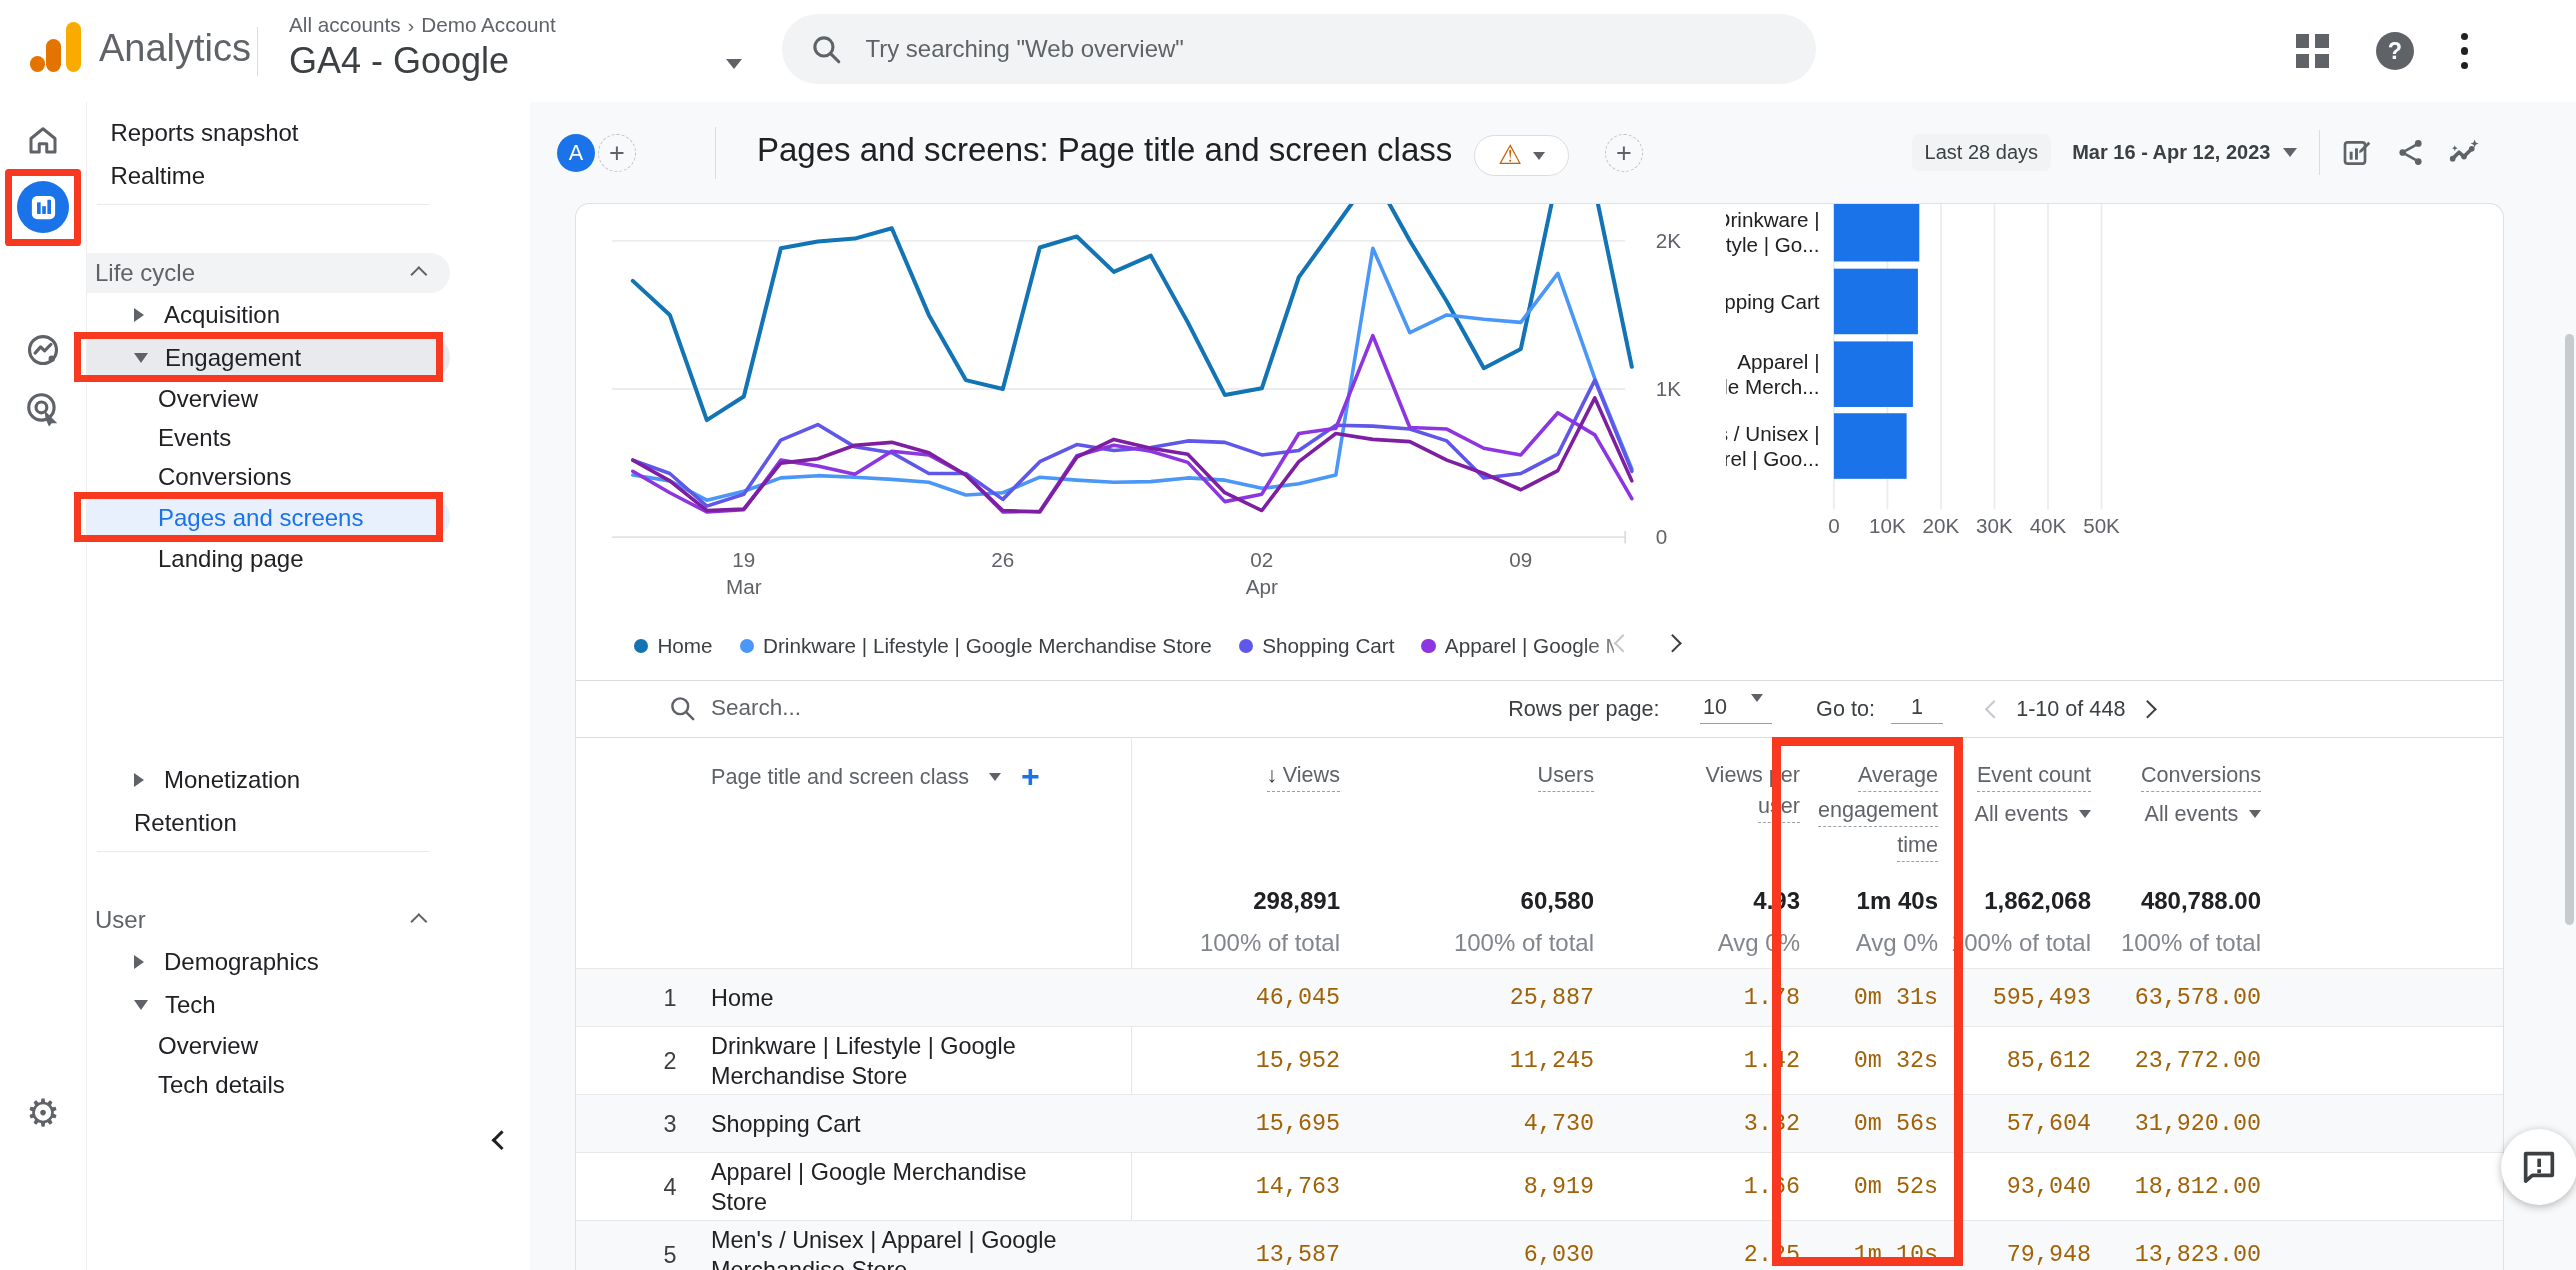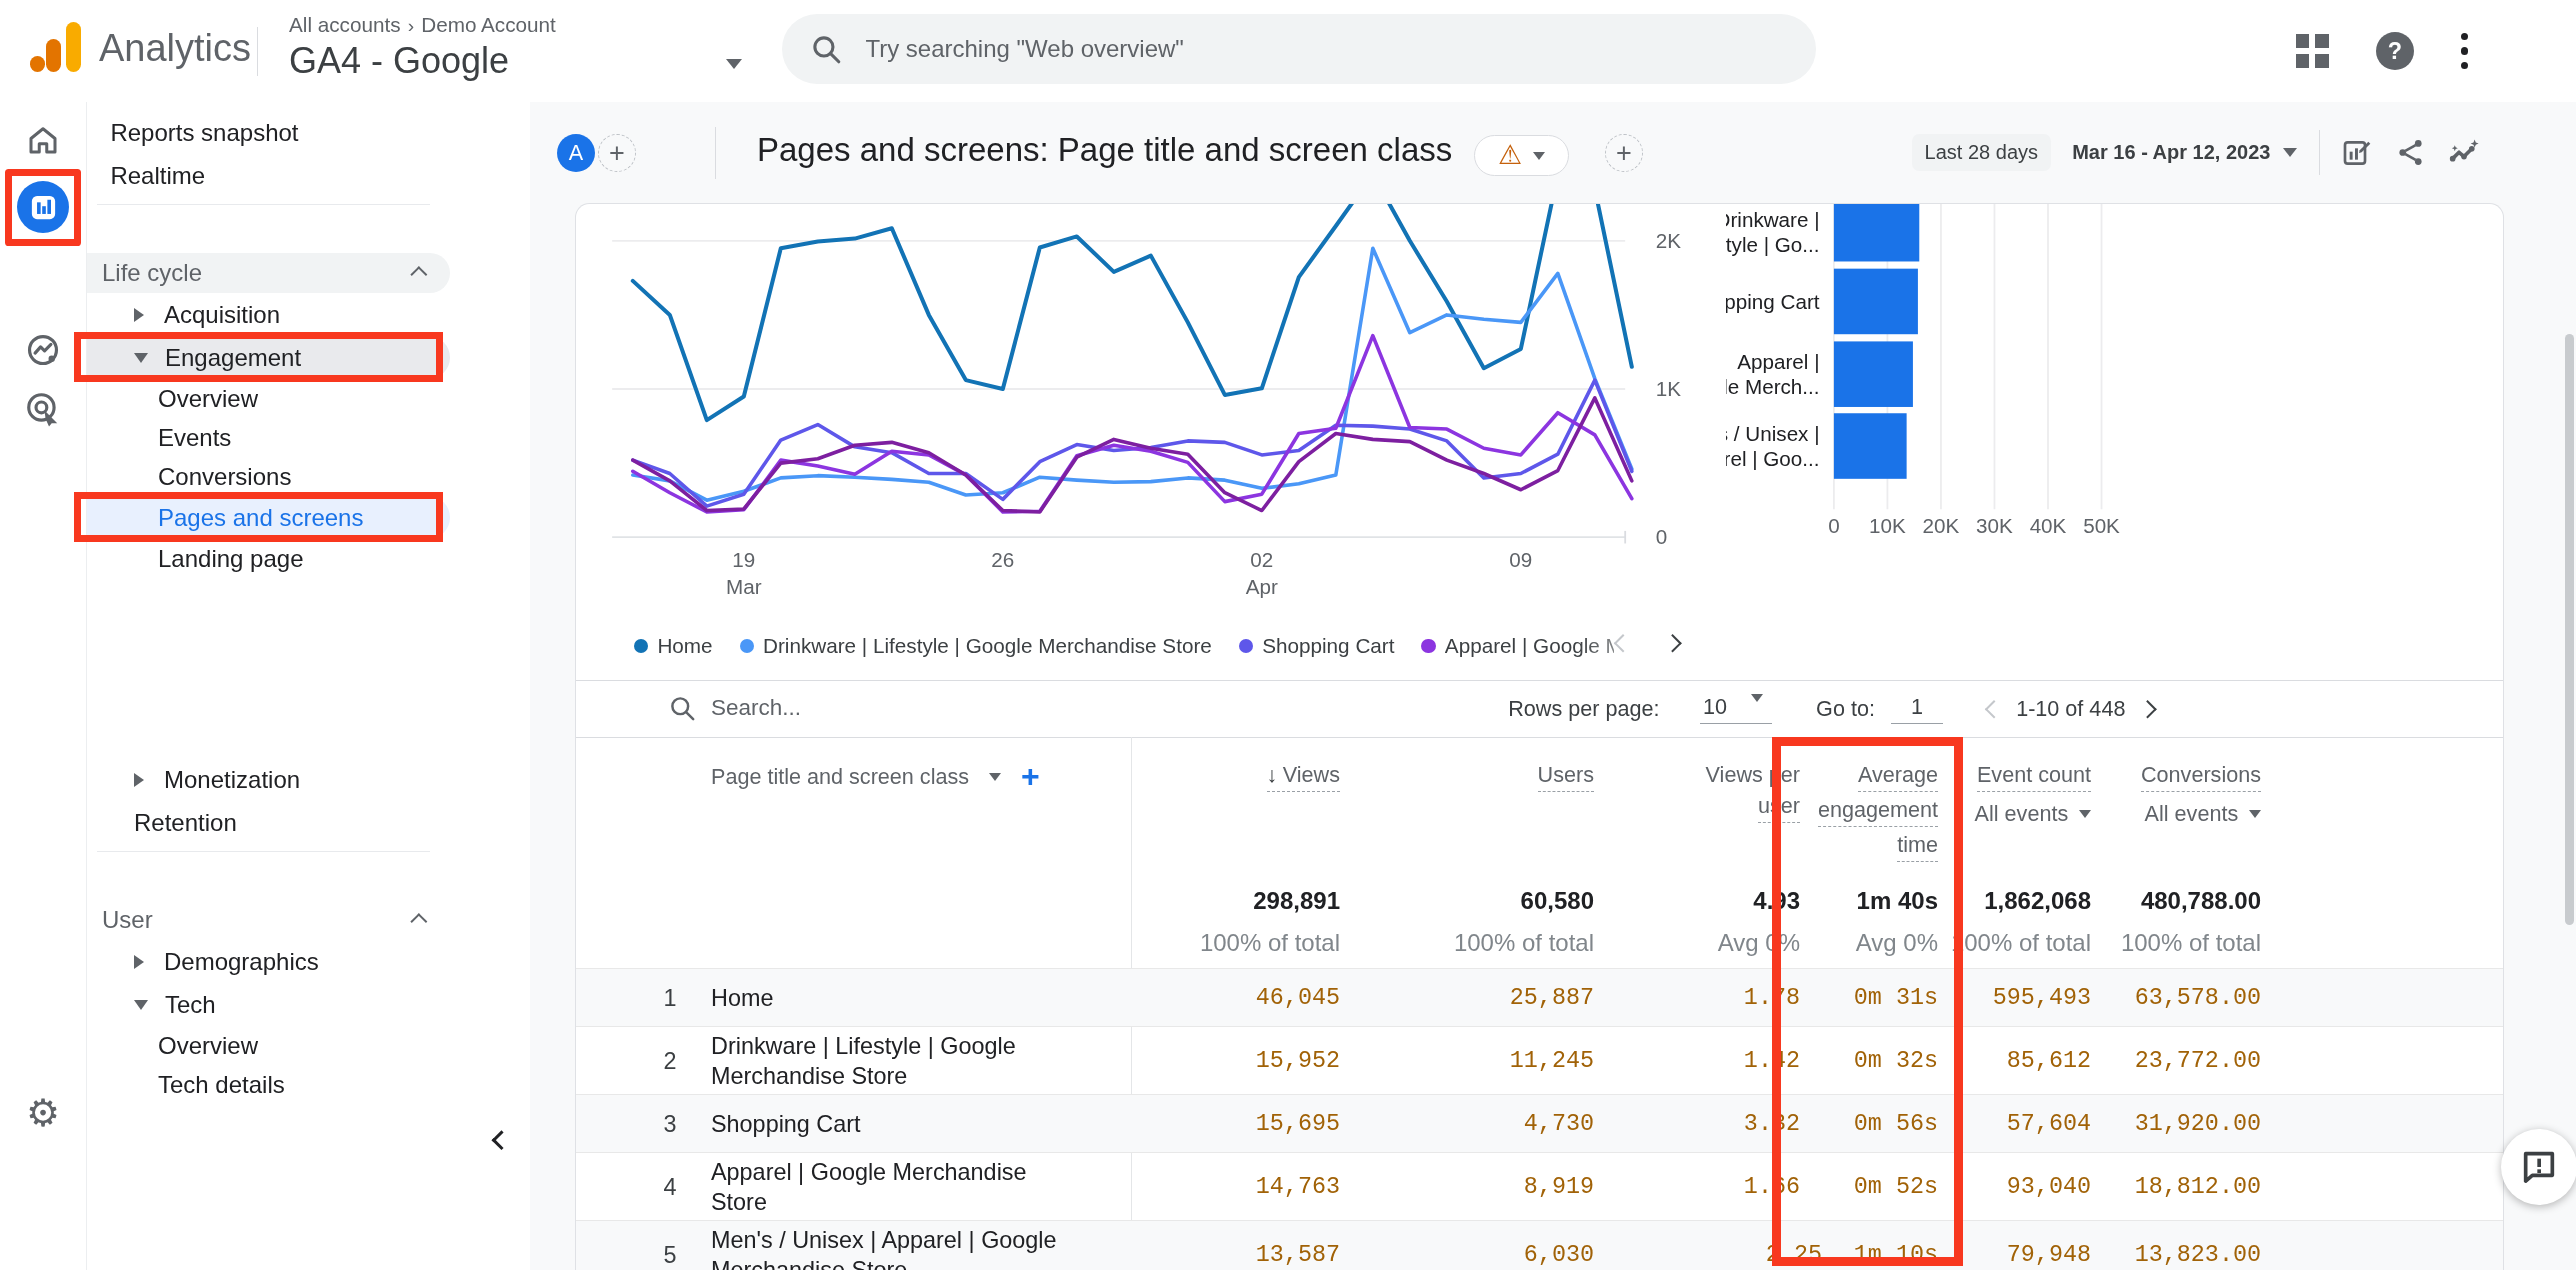--- a/index.html
+++ b/index.html
@@ -35,21 +35,21 @@
   .reports-pill { width:52px; height:52px; border-radius:50%; background:#1a73e8; display:flex; align-items:center; justify-content:center; }
   .gear { font-size:38px; color:#5f6368; }
 
   
   .sidenav { position:absolute; left:86px; top:102px; width:444px; bottom:0; background:#fff; border-left:0.9px solid #eceef0; z-index:4; padding-top:9px; }
   .nav-item { position:relative; display:flex; align-items:center; height:43px; font-size:24px; color:#202124; cursor:pointer; }
   .nav-item.l0 { padding-left:23.4px; }
   .nav-item.l1 { padding-left:47px; }
   .nav-item.l2 { padding-left:71px; }
   .nav-item.sub { height:39px; }
-  .nav-section { position:relative; display:flex; align-items:center; height:40px; font-size:24px; color:#5f6368; padding-left:15px; width:363px;margin-top:48px; }
+  .nav-section { position:relative; display:flex; align-items:center; height:40px; font-size:24px; color:#5f6368; padding-left:8px; width:363px;margin-top:48px; }
   .nav-section.pill { background:#f1f3f4; border-radius:0 23.4px 23.4px 0; }
   .nav-divider { height:0.9px; background:#e8eaed; margin:7.2px 10px 7.2px 10px; width:333px; }
   .nav-spacer { height:180px; }
   .tri-r { display:inline-block; width:0; height:0; border-top:7.2px solid transparent; border-bottom:7.2px solid transparent; border-left:10px solid #5f6368; margin-right:20px; }
   .tri-d { display:inline-block; width:0; height:0; border-left:7.2px solid transparent; border-right:7.2px solid transparent; border-top:10px solid #5f6368; margin-right:17px; }
   .chev { display:inline-block; width:11.7px; height:11.7px; border-right:2.7px solid #5f6368; border-bottom:2.7px solid #5f6368; }
   .chev.up { transform:rotate(-135deg); }
   .chev.left { transform:rotate(135deg); border-color:#202124; border-width:3.6px; width:14.4px; height:14.4px; }
   .sec-chev { position:absolute; right:25px; top:16px; }
   .row-gray { background:#e9eaed; width:363px; border-radius:0 23.4px 23.4px 0; }
@@ -523,21 +523,21 @@
             <span class="cell" style="right: 705px;">1.66</span>
             <span class="cell" style="right: 567px;">0m 52s</span>
             <span class="cell" style="right: 414px;">93,040</span>
             <span class="cell" style="right: 244px;">18,812.00</span>
           </div>
           <div class="trow stripe" style="height: 68px;">
             <span class="num">5</span>
             <span class="ttl">Men's / Unisex | Apparel | Google<br>Merchandise Store</span>
             <span class="cell" style="right: 1165px;">13,587</span>
             <span class="cell" style="right: 911px;">6,030</span>
-            <span class="cell" style="right: 683px;">2.25</span>
+            <span class="cell" style="right: 705px;">2.25</span>
             <span class="cell" style="right: 567px;">1m 10s</span>
             <span class="cell" style="right: 414px;">79,948</span>
             <span class="cell" style="right: 244px;">13,823.00</span>
           </div>
         </div>
     </div>
 
     <div class="scroll-thumb" style="left:2035px;"></div>
   </main>
 

